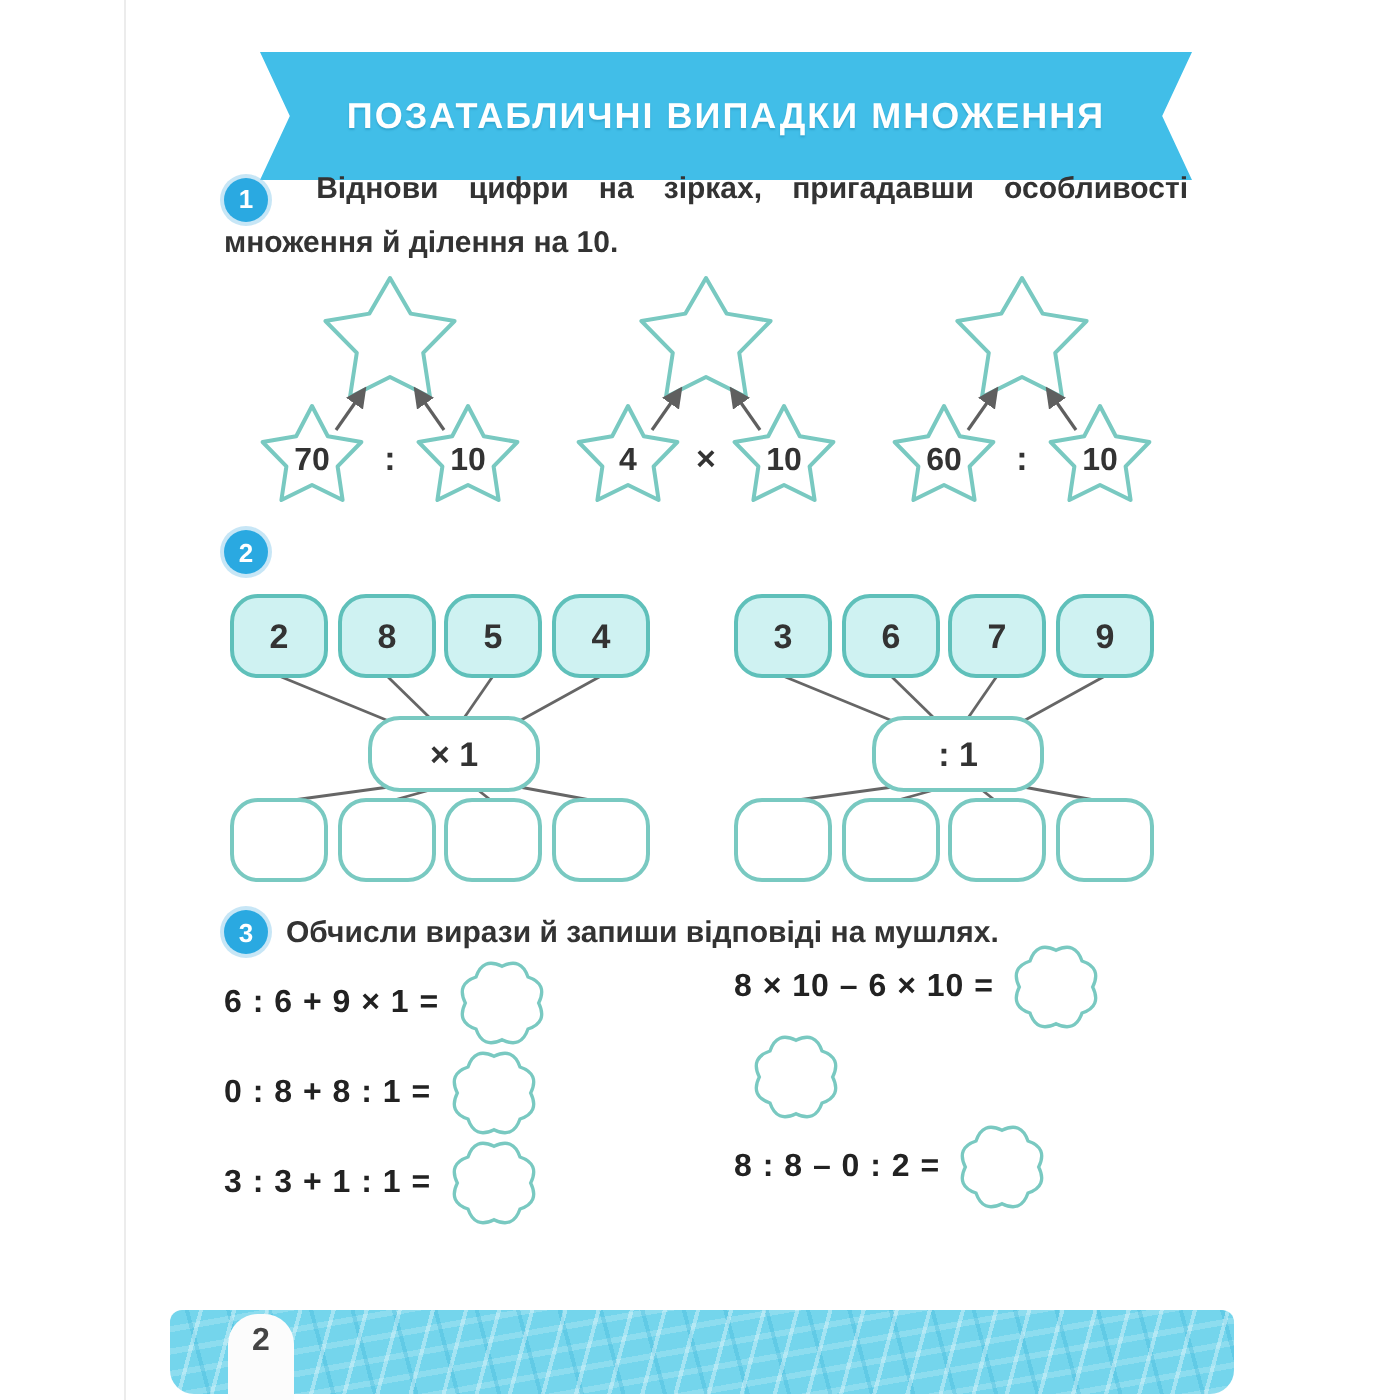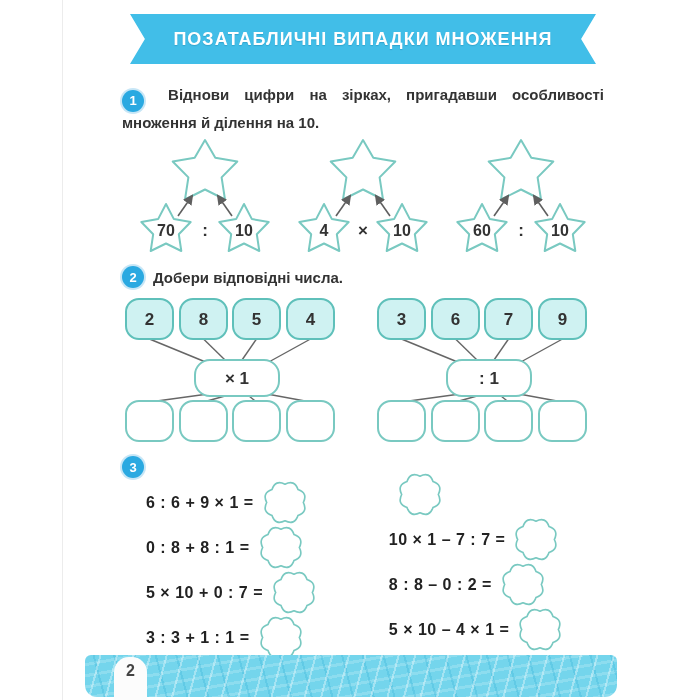--- a/index.html
+++ b/index.html
@@ -6,30 +6,30 @@
   body{
     width:700px;height:700px;overflow:hidden;background:#ffffff;
     font-family:"Liberation Sans","DejaVu Sans",sans-serif;
     position:relative;color:#2e2e2e;
   }
   .page{position:absolute;inset:0;background:#fff;}
   .page-edge{position:absolute;left:62px;top:0;bottom:0;width:1px;background:#ececec;}
 
   
   .ribbon{
-    position:absolute;left:130px;top:14px;width:466px;height:50px;
+    position:absolute;left:130px;top:26px;width:466px;height:64px;
     background:#41bee8;
     clip-path:polygon(0% 0%,100% 0%,96.8% 50%,100% 100%,0% 100%,3.2% 50%);
     display:flex;flex-direction:column;align-items:center;justify-content:center;
     color:#fff;font-weight:800;font-size:18px;letter-spacing:1px;line-height:24px;
     text-align:right;text-shadow:0 1px 1px rgba(0,90,130,.25);
   }
 
   
-  .content{position:absolute;left:122px;top:84px;width:482px;}
+  .content{position:absolute;left:112px;top:84px;width:482px;}
 
   .badge{
     display:inline-flex;align-items:center;justify-content:center;
     width:22px;height:22px;border-radius:50%;
     background:#2aa9e1;color:#fff;font-size:13px;font-weight:700;
     box-shadow:0 0 0 2px rgba(130,200,235,.45);
     margin-right:9px;vertical-align:-5px;flex:0 0 auto;
   }
   .task-text{
     margin:0;font-size:15px;font-weight:600;color:#333;
@@ -52,21 +52,21 @@
   
   .diagrams-row{display:flex;gap:22px;margin-top:8px;}
   .numbox{fill:#cff2f2;stroke:#5fc0ba;stroke-width:2;}
   .opbox{fill:#ffffff;stroke:#79c9c1;stroke-width:2;}
   .ansbox{fill:#ffffff;stroke:#79c9c1;stroke-width:2;}
   .conn{stroke:#666;stroke-width:1.4;}
   .t2num{font-size:17px;}
   .t2label{font-size:17px;}
 
   
-  .expr-area{display:flex;gap:20px;margin-top:2px;margin-left:24px;}
+  .expr-area{display:flex;gap:20px;margin-top:2px;}
   .expr-col{display:flex;flex-direction:column;}
   .expr-col.left{width:235px;}
   .expr-col.right{width:227px;margin-top:-8px;}
   .expr-row{display:flex;align-items:center;height:45px;}
   .expr{font-size:16px;font-weight:600;letter-spacing:.5px;color:#222;white-space:nowrap;}
   .shell{margin-left:6px;flex:0 0 auto;}
   .shell path{fill:#fff;stroke:#79c9c1;stroke-width:2;}
 
   
   .wave{
@@ -141,21 +141,20 @@
         <path class="star" d="M40 66 L47.9 81.1 L64.7 84 L52.8 96.2 L55.3 113 L40 105.5 L24.7 113 L27.2 96.2 L15.3 84 L32.1 81.1 Z"></path>
         <path class="star" d="M118 66 L125.9 81.1 L142.7 84 L130.8 96.2 L133.3 113 L118 105.5 L102.7 113 L105.2 96.2 L93.3 84 L110.1 81.1 Z"></path>
         <text class="star-num" x="40" y="98">60</text>
         <text class="op" x="79" y="98">:</text>
         <text class="star-num" x="118" y="98">10</text>
       </svg>
     </div>
 
     <p class="task-header" style="margin-top:10px;">
       <span class="badge">2</span>
-      <span>Добери відповідні числа.</span>
     </p>
 
     <div class="diagrams-row">
 
       <svg width="230" height="148" viewBox="0 0 230 148">
         <line class="conn" x1="27.5" y1="43" x2="86" y2="67"></line>
         <line class="conn" x1="81.5" y1="43" x2="103" y2="64"></line>
         <line class="conn" x1="134.5" y1="43" x2="120" y2="64"></line>
         <line class="conn" x1="188.5" y1="43" x2="145" y2="67"></line>
         <line class="conn" x1="86" y1="98" x2="27.5" y2="106"></line>
@@ -199,71 +198,60 @@
         <text class="t2num" x="27.5" y="29">3</text>
         <text class="t2num" x="81.5" y="29">6</text>
         <text class="t2num" x="134.5" y="29">7</text>
         <text class="t2num" x="188.5" y="29">9</text>
         <text class="t2label" x="115" y="88">: 1</text>
       </svg>
     </div>
 
     <p class="task-header" style="margin-top:12px;">
       <span class="badge">3</span>
+      <span>Обчисли вирази й запиши відповіді на мушлях.</span>
     </p>
 
     <div class="expr-area">
 
       <div class="expr-col left">
         <div class="expr-row">
           <span class="expr">6 : 6 + 9 × 1 =</span>
           <svg class="shell" width="50" height="47" viewBox="0 0 60 56">
               <path d="M30 6 Q41.5 0.3 45.6 12.4 Q57.7 16.5 52 28 Q57.7 39.5 45.6 43.6 Q41.5 55.7 30 50 Q18.5 55.7 14.4 43.6 Q2.3 39.5 8 28 Q2.3 16.5 14.4 12.4 Q18.5 0.3 30 6 Z"></path>
             </svg>
         </div>
         <div class="expr-row">
           <span class="expr">0 : 8 + 8 : 1 =</span>
           <svg class="shell" width="50" height="47" viewBox="0 0 60 56">
               <path d="M30 6 Q41.5 0.3 45.6 12.4 Q57.7 16.5 52 28 Q57.7 39.5 45.6 43.6 Q41.5 55.7 30 50 Q18.5 55.7 14.4 43.6 Q2.3 39.5 8 28 Q2.3 16.5 14.4 12.4 Q18.5 0.3 30 6 Z"></path>
             </svg>
         </div>
         <div class="expr-row">
-          <span class="expr">5 × 10 + 0 : 7 =</span>
-          <svg class="shell" width="50" height="47" viewBox="0 0 60 56">
-              <path d="M30 6 Q41.5 0.3 45.6 12.4 Q57.7 16.5 52 28 Q57.7 39.5 45.6 43.6 Q41.5 55.7 30 50 Q18.5 55.7 14.4 43.6 Q2.3 39.5 8 28 Q2.3 16.5 14.4 12.4 Q18.5 0.3 30 6 Z"></path>
-            </svg>
-        </div>
-        <div class="expr-row">
           <span class="expr">3 : 3 + 1 : 1 =</span>
           <svg class="shell" width="50" height="47" viewBox="0 0 60 56">
               <path d="M30 6 Q41.5 0.3 45.6 12.4 Q57.7 16.5 52 28 Q57.7 39.5 45.6 43.6 Q41.5 55.7 30 50 Q18.5 55.7 14.4 43.6 Q2.3 39.5 8 28 Q2.3 16.5 14.4 12.4 Q18.5 0.3 30 6 Z"></path>
             </svg>
         </div>
       </div>
 
       <div class="expr-col right">
         <div class="expr-row">
-          <svg class="shell" width="50" height="47" viewBox="0 0 60 56">
-              <path d="M30 6 Q41.5 0.3 45.6 12.4 Q57.7 16.5 52 28 Q57.7 39.5 45.6 43.6 Q41.5 55.7 30 50 Q18.5 55.7 14.4 43.6 Q2.3 39.5 8 28 Q2.3 16.5 14.4 12.4 Q18.5 0.3 30 6 Z"></path>
-            </svg>
-        </div>
-        <div class="expr-row">
-          <span class="expr">10 × 1 – 7 : 7 =</span>
+          <span class="expr">8 × 10 – 6 × 10 =</span>
+          <svg class="shell" width="50" height="47" viewBox="0 0 60 56">
+              <path d="M30 6 Q41.5 0.3 45.6 12.4 Q57.7 16.5 52 28 Q57.7 39.5 45.6 43.6 Q41.5 55.7 30 50 Q18.5 55.7 14.4 43.6 Q2.3 39.5 8 28 Q2.3 16.5 14.4 12.4 Q18.5 0.3 30 6 Z"></path>
+            </svg>
+        </div>
+        <div class="expr-row">
           <svg class="shell" width="50" height="47" viewBox="0 0 60 56">
               <path d="M30 6 Q41.5 0.3 45.6 12.4 Q57.7 16.5 52 28 Q57.7 39.5 45.6 43.6 Q41.5 55.7 30 50 Q18.5 55.7 14.4 43.6 Q2.3 39.5 8 28 Q2.3 16.5 14.4 12.4 Q18.5 0.3 30 6 Z"></path>
             </svg>
         </div>
         <div class="expr-row">
           <span class="expr">8 : 8 – 0 : 2 =</span>
-          <svg class="shell" width="50" height="47" viewBox="0 0 60 56">
-              <path d="M30 6 Q41.5 0.3 45.6 12.4 Q57.7 16.5 52 28 Q57.7 39.5 45.6 43.6 Q41.5 55.7 30 50 Q18.5 55.7 14.4 43.6 Q2.3 39.5 8 28 Q2.3 16.5 14.4 12.4 Q18.5 0.3 30 6 Z"></path>
-            </svg>
-        </div>
-        <div class="expr-row">
-          <span class="expr">5 × 10 – 4 × 1 =</span>
           <svg class="shell" width="50" height="47" viewBox="0 0 60 56">
               <path d="M30 6 Q41.5 0.3 45.6 12.4 Q57.7 16.5 52 28 Q57.7 39.5 45.6 43.6 Q41.5 55.7 30 50 Q18.5 55.7 14.4 43.6 Q2.3 39.5 8 28 Q2.3 16.5 14.4 12.4 Q18.5 0.3 30 6 Z"></path>
             </svg>
         </div>
       </div>
     </div>
 
   </div>
 
   <div class="wave"></div>

